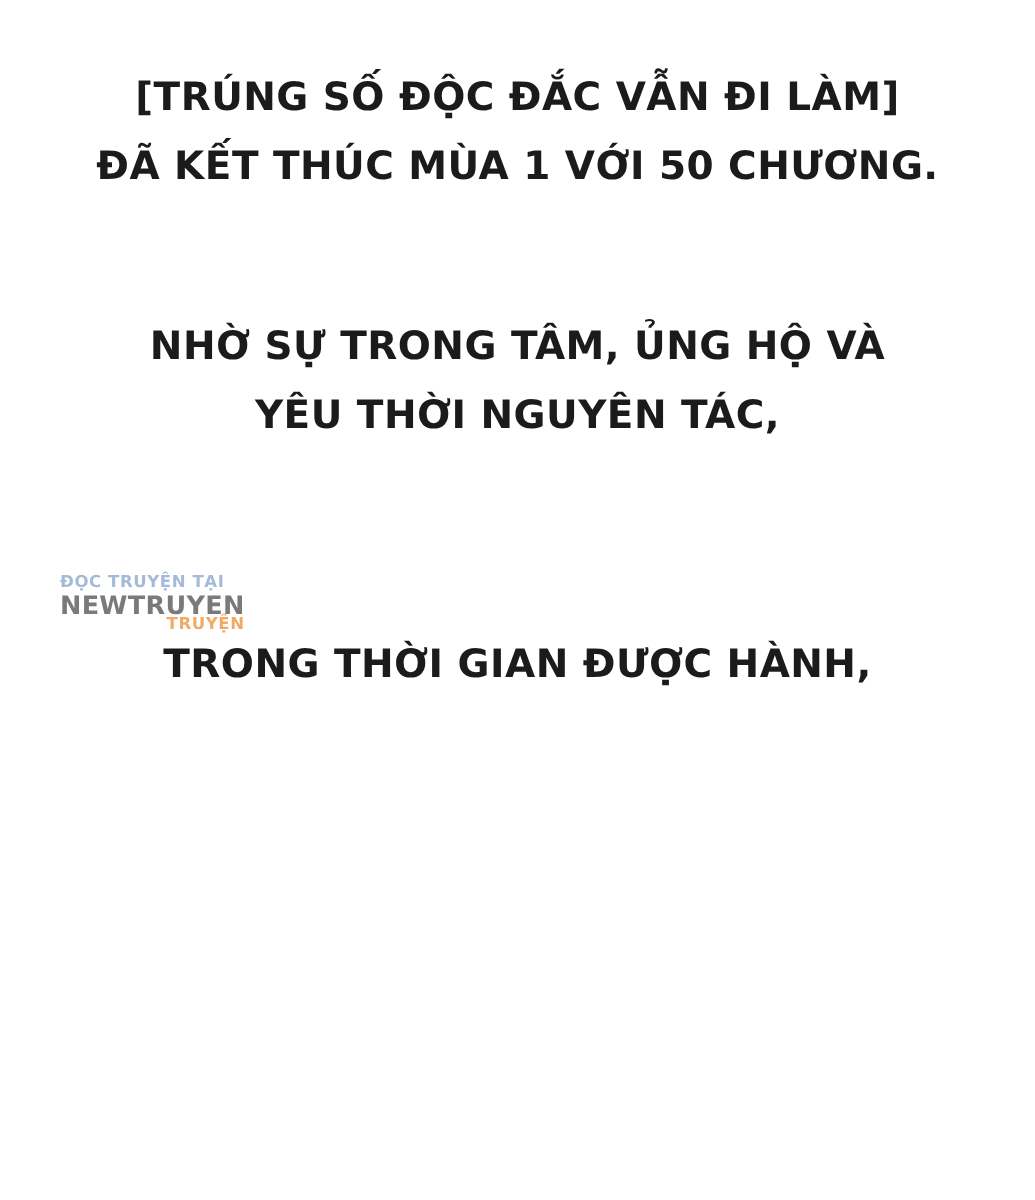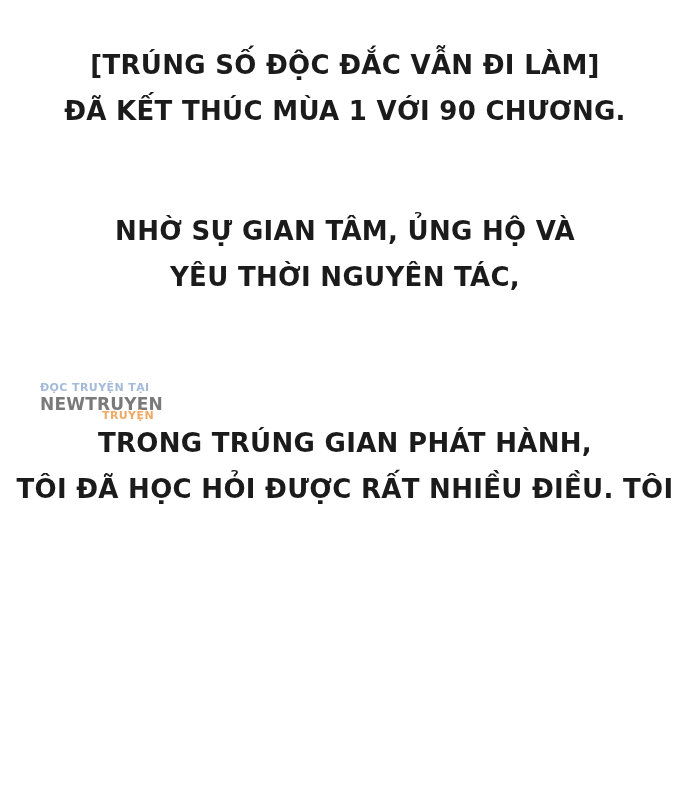--- a/index.html
+++ b/index.html
@@ -88,49 +88,49 @@
   }
   .watermark .wm-sub {
     display: block;
     color: #f0a65c;
     font-family: "DejaVu Sans", sans-serif;
     font-size: 11px;
     font-weight: 700;
     letter-spacing: 0.4px;
     margin-top: -3px;
     margin-left: 62px;
+    text-align: right;
   }
 </style>
 </head>
 <body>
 
 <div class="page">
 
   <div class="content">
 
     <div class="para">
       <span class="line">[TRÚNG SỐ ĐỘC ĐẮC VẪN ĐI LÀM]</span>
-      <span class="line">ĐÃ KẾT THÚC MÙA 1 VỚI 90 CHƯƠNG.</span>
+      <span class="line">ĐÃ KẾT THÚC MÙA 1 VỚI 50 CHƯƠNG.</span>
     </div>
 
     <div class="gap-1"></div>
 
     <div class="para">
-      <span class="line">NHỜ SỰ GIAN TÂM, ỦNG HỘ VÀ</span>
+      <span class="line">NHỜ SỰ TRONG TÂM, ỦNG HỘ VÀ</span>
       <span class="line">YÊU THỜI NGUYÊN TÁC,</span>
     </div>
 
     <div class="gap-2"></div>
 
 
     <div class="gap-3"></div>
 
     <div class="para">
-      <span class="line">TRONG TRÚNG GIAN PHÁT HÀNH,</span>
-      <span class="line">TÔI ĐÃ HỌC HỎI ĐƯỢC RẤT NHIỀU ĐIỀU. TÔI</span>
+      <span class="line">TRONG THỜI GIAN ĐƯỢC HÀNH,</span>
     </div>
 
     <div class="gap-4"></div>
 
   </div>
 
   <div class="watermark">
     <span class="wm-top">ĐỌC TRUYỆN TẠI</span>
     <span class="wm-main">NEWTRUYEN</span>
     <span class="wm-sub">TRUYỆN</span>

